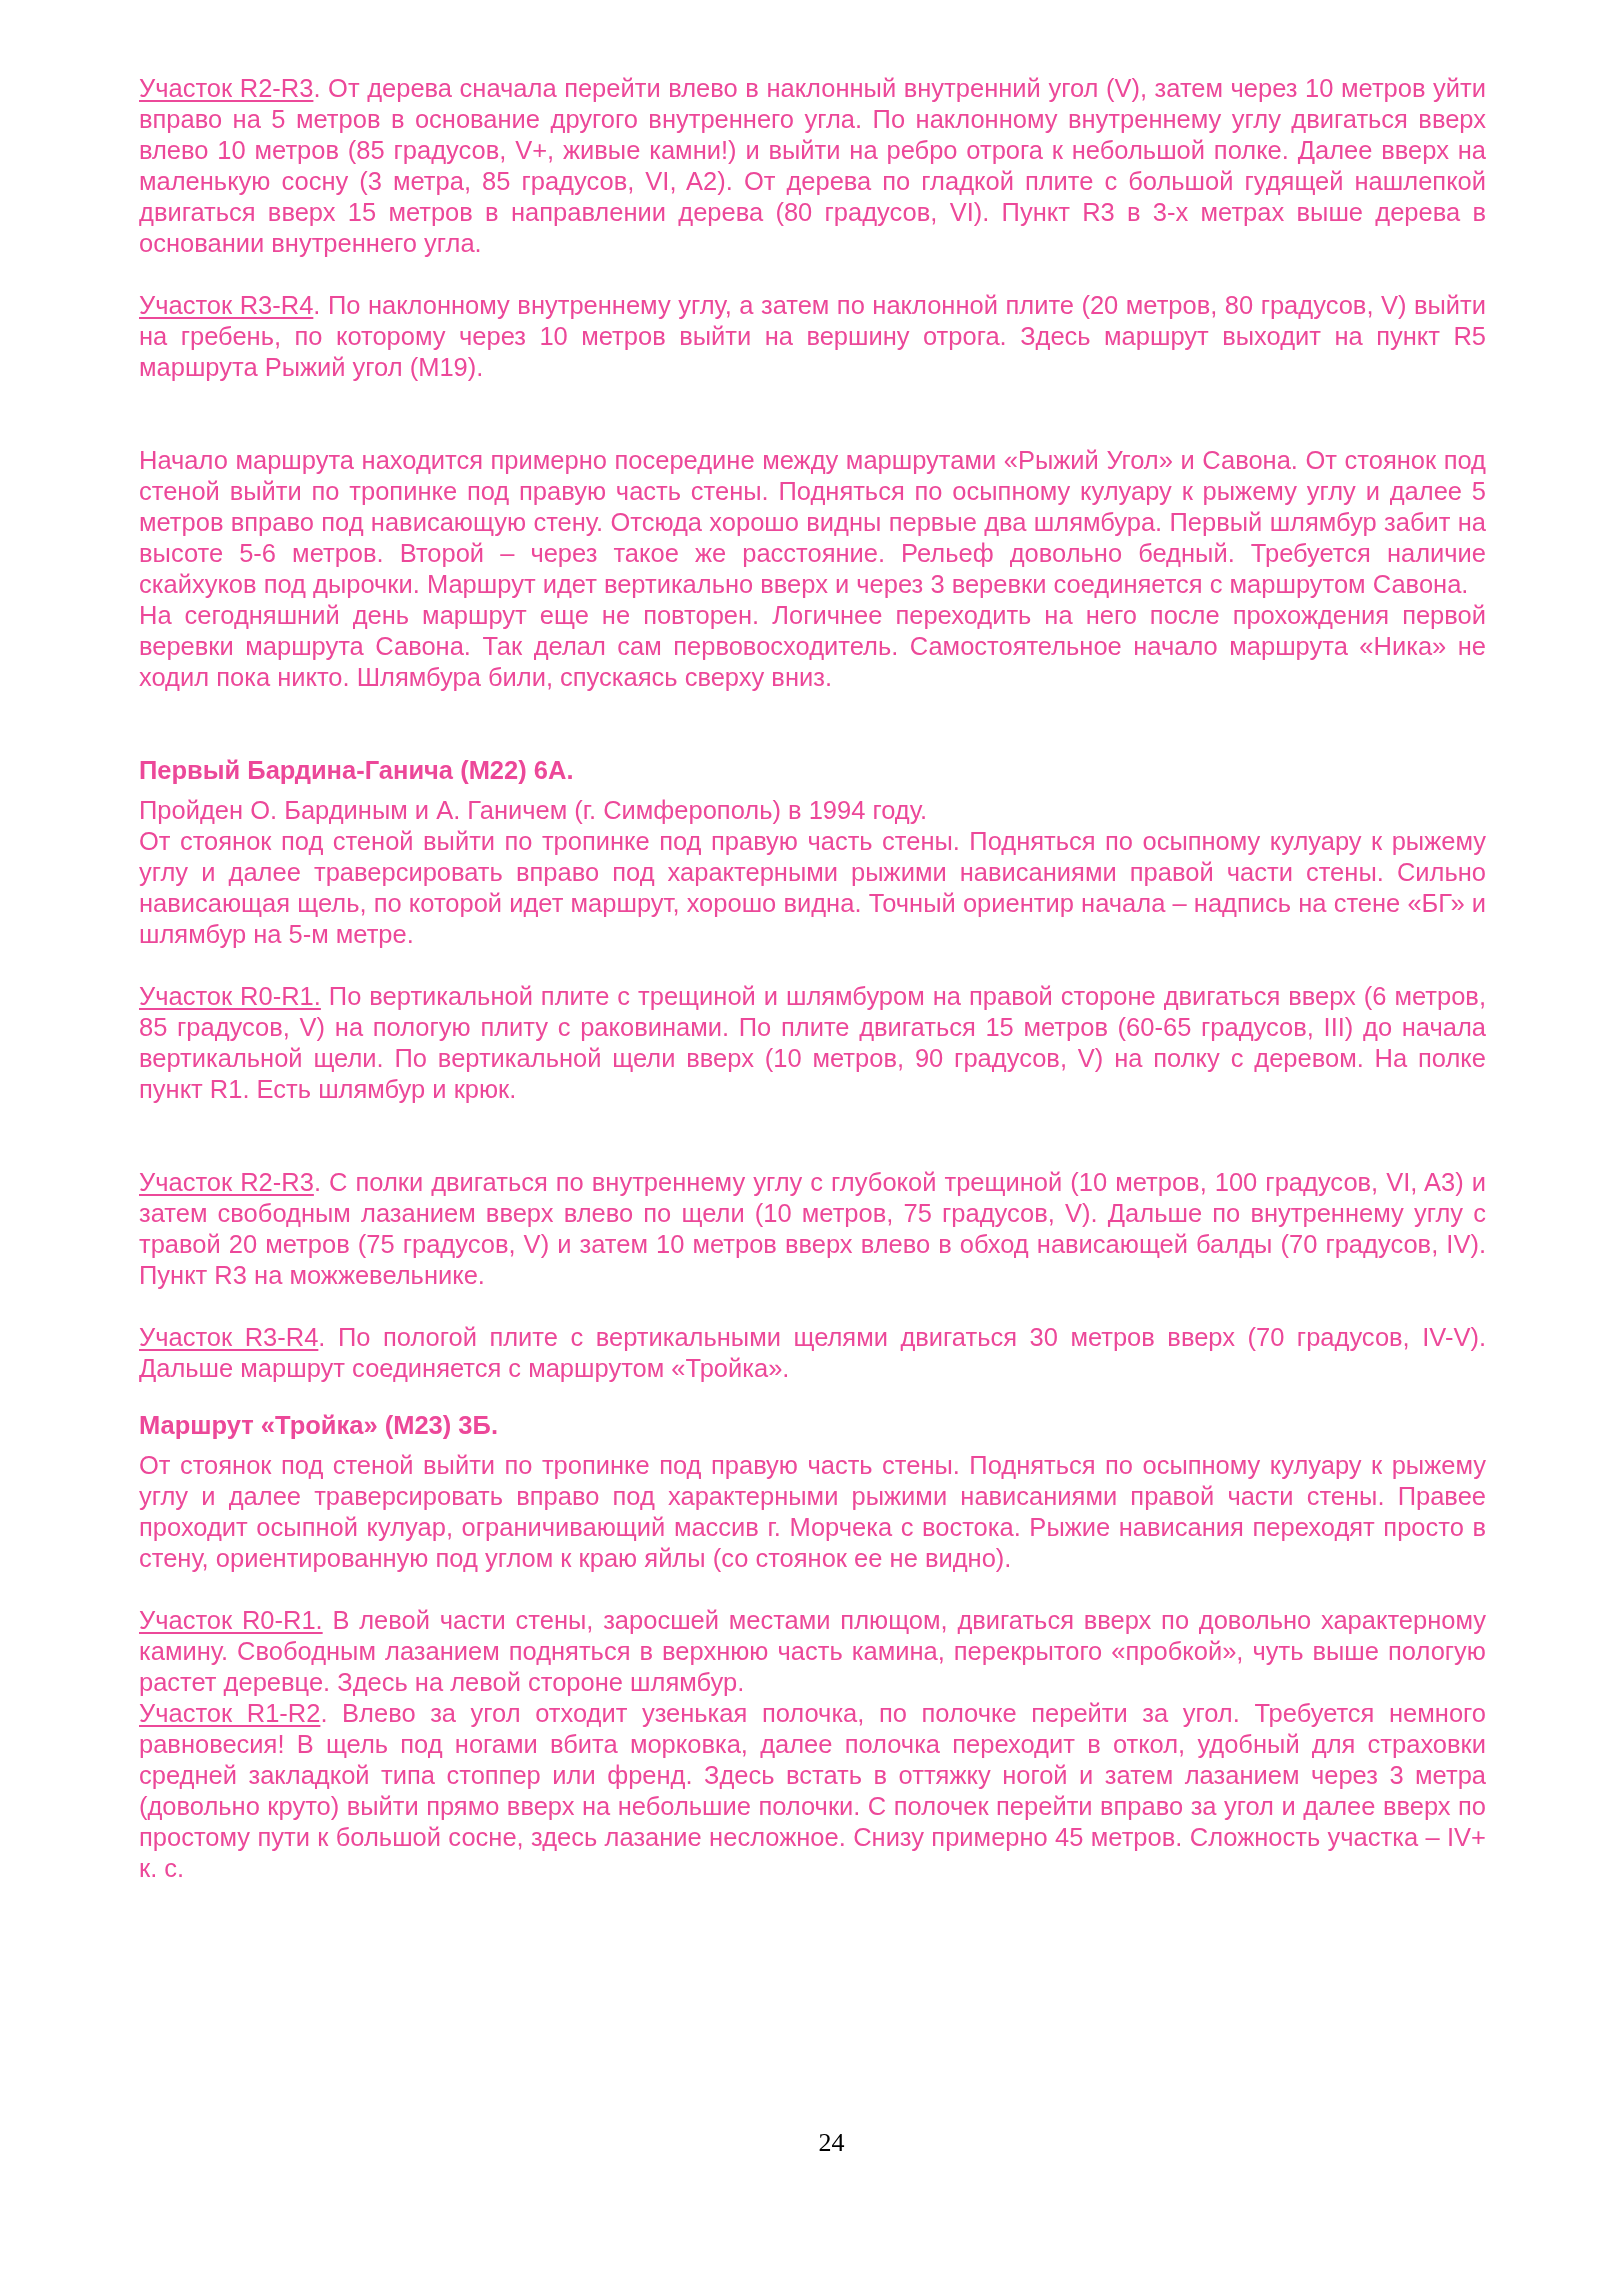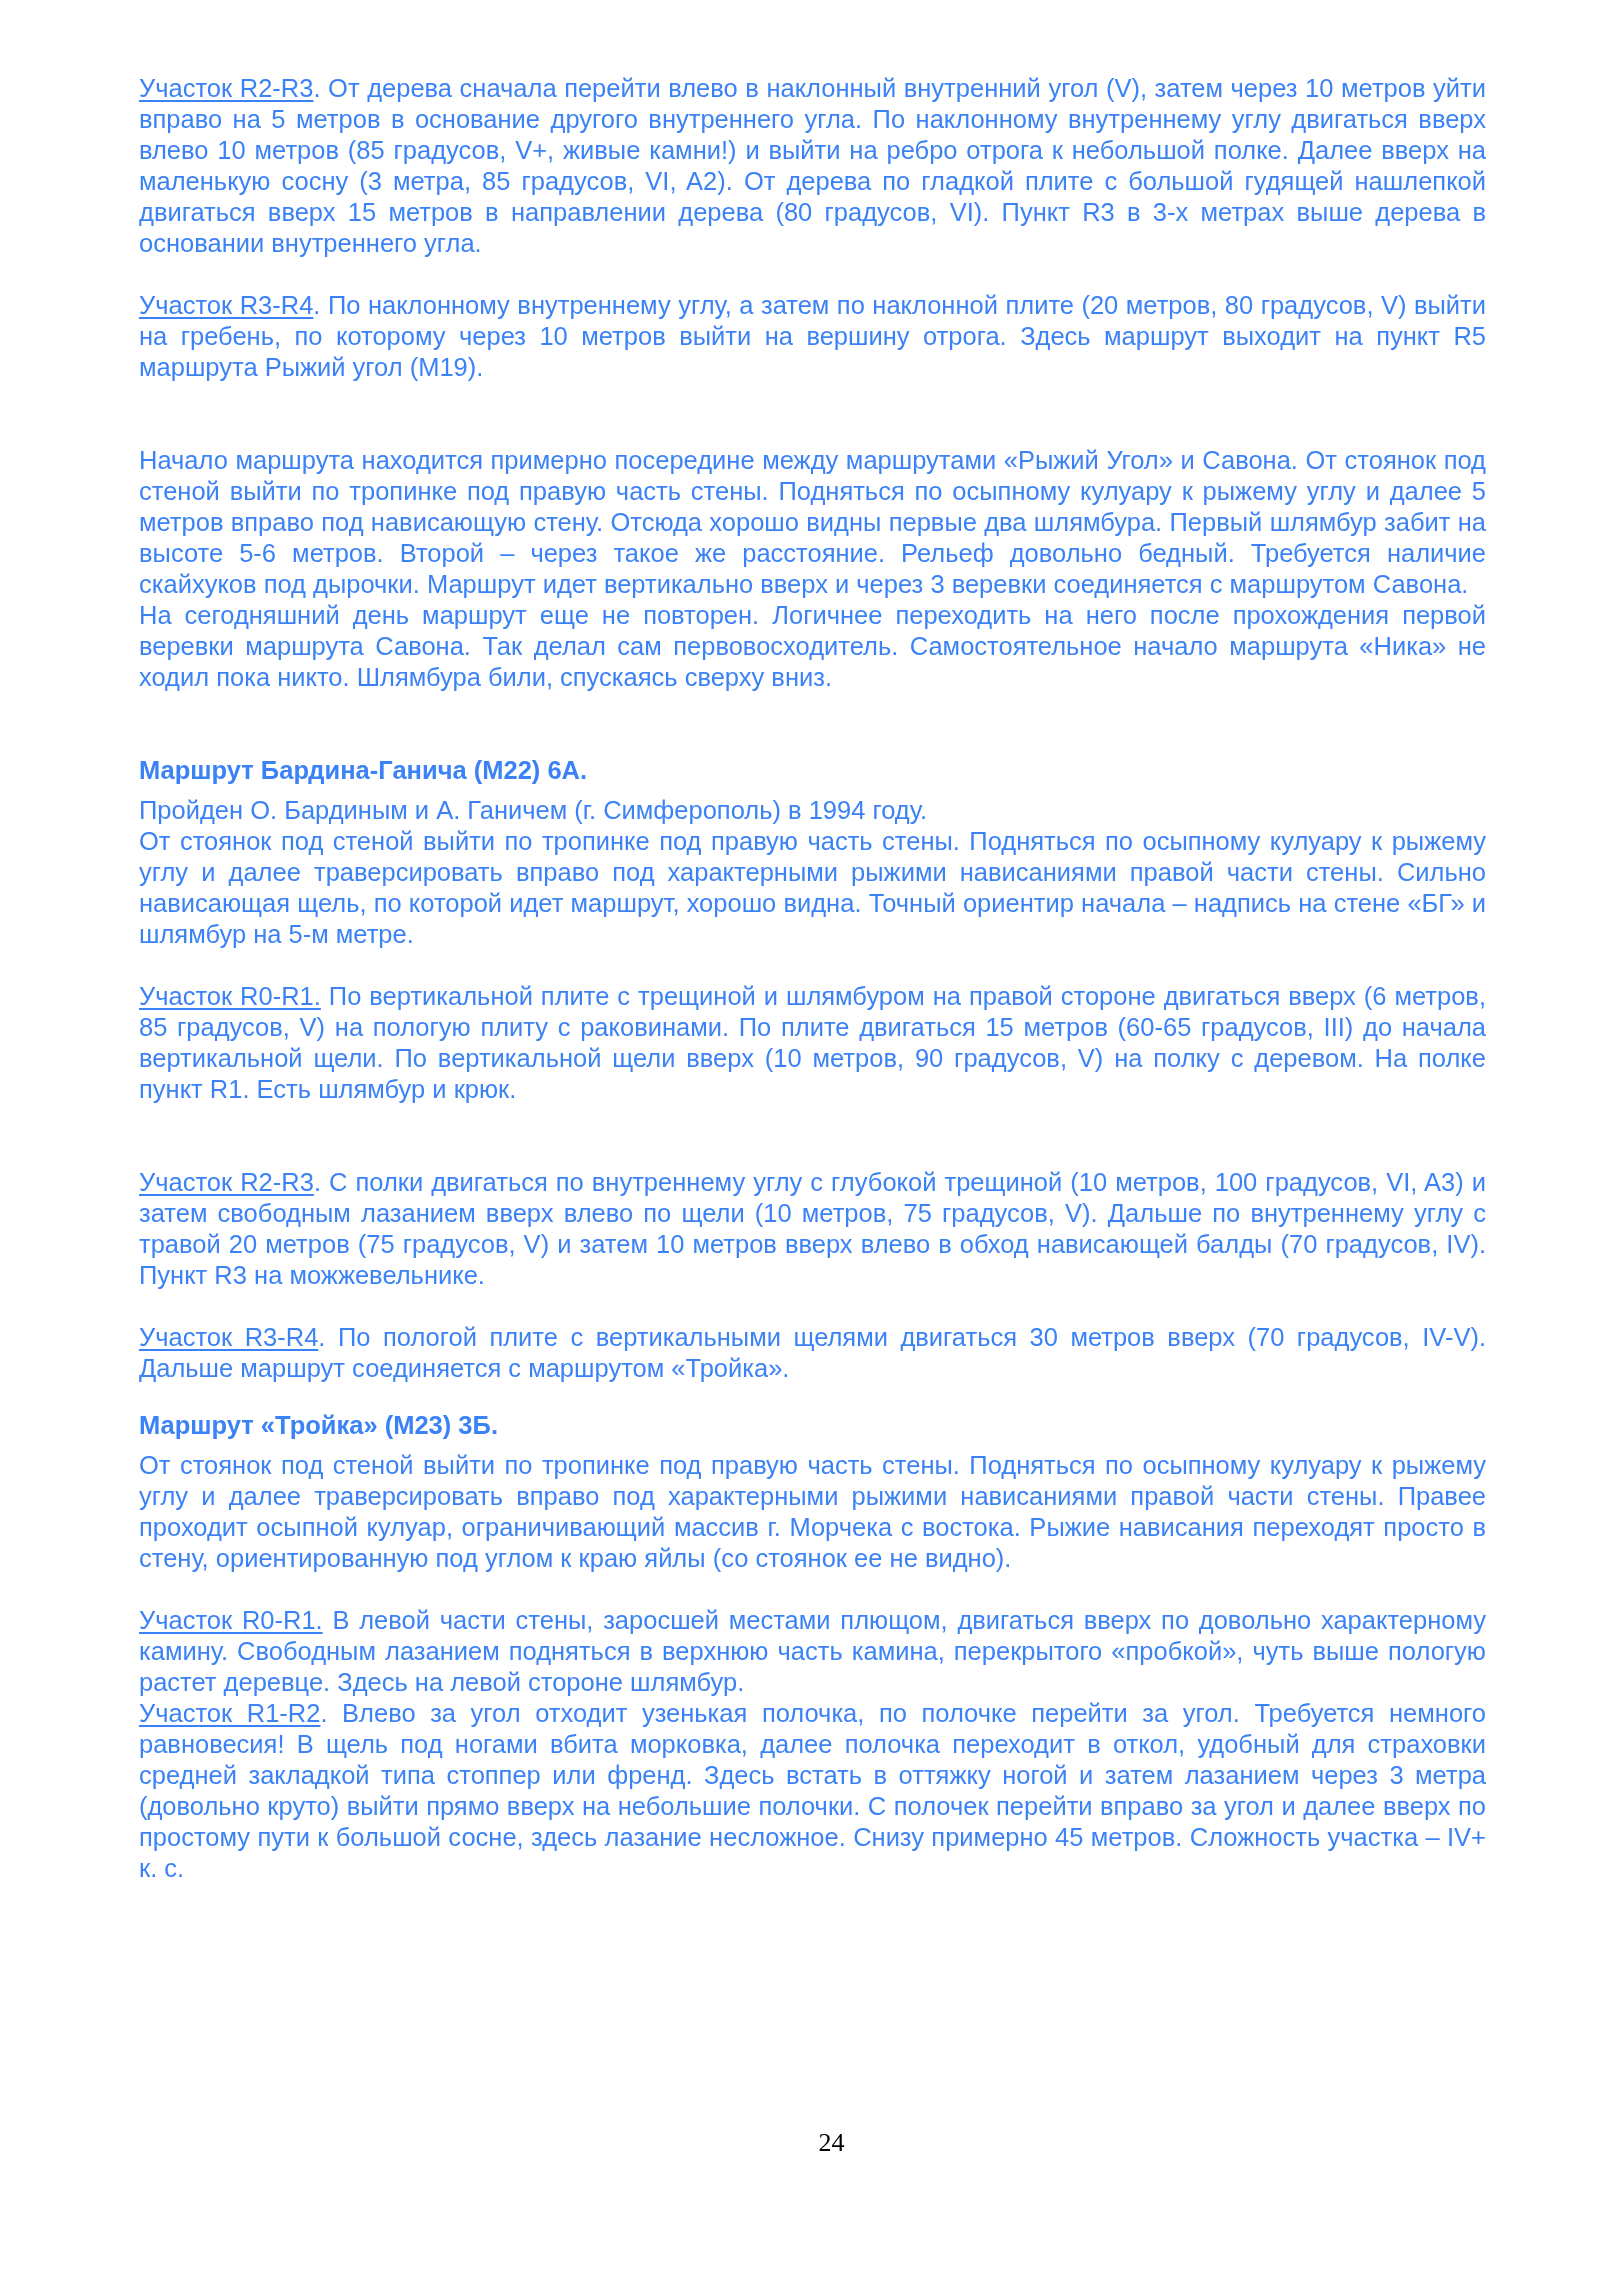--- a/index.html
+++ b/index.html
@@ -1,20 +1,20 @@
 <!DOCTYPE html>
 <html style="font-size:10.5px"><head>
 <meta charset="utf-8">
 <style>
   html, body { margin: 0; padding: 0; background: #ffffff; }
   body { width: 1623px; height: 2295px; position: relative; overflow: hidden; }
   .page {
     position: absolute; left: 139px; top: 73px; width: 1347px;
     font-family: "Liberation Sans", sans-serif;
-    font-size: 25.5px; line-height: 31px; color: #3b82f6;
+    font-size: 25.5px; line-height: 31px; color: #ec4899;
     text-align: justify;
   }
   .page p { margin: 0; }
   .section-label { text-decoration: underline; text-underline-offset: 3.3px; }
   .gap-s { height: 31px; }
   .gap-m { height: 62px; }
   .heading { font-weight: bold; margin: 0 0 9.2px 0 !important; }
   .last-line { text-align-last: left; }
   .page-number {
     position: absolute; left: 0; width: 1623px; top: 2128px;
@@ -28,21 +28,21 @@
 
   <p class="last-line"><span class="section-label">Участок R2-R3</span><span>. От дерева сначала перейти влево в наклонный внутренний угол (V), затем через 10 метров уйти вправо на 5 метров в основание другого внутреннего угла. По наклонному внутреннему углу двигаться вверх влево 10 метров (85 градусов, V+, живые камни!) и выйти на ребро отрога к небольшой полке. Далее вверх на маленькую сосну (3 метра, 85 градусов, VI, A2). От дерева по гладкой плите с большой гудящей нашлепкой двигаться вверх 15 метров в направлении дерева (80 градусов, VI). Пункт R3 в 3-х метрах выше дерева в основании внутреннего угла.</span></p>
   <div class="gap-s"></div>
   <p class="last-line"><span class="section-label">Участок R3-R4</span><span>. По наклонному внутреннему углу, а затем по наклонной плите (20 метров, 80 градусов, V) выйти на гребень, по которому через 10 метров выйти на вершину отрога. Здесь маршрут выходит на пункт R5 маршрута Рыжий угол (М19).</span></p>
   <div class="gap-m"></div>
 
   <p class="last-line">Начало маршрута находится примерно посередине между маршрутами «Рыжий Угол» и Савона. От стоянок под стеной выйти по тропинке под правую часть стены. Подняться по осыпному кулуару к рыжему углу и далее 5 метров вправо под нависающую стену. Отсюда хорошо видны первые два шлямбура. Первый шлямбур забит на высоте 5-6 метров. Второй – через такое же расстояние. Рельеф довольно бедный. Требуется наличие скайхуков под дырочки. Маршрут идет вертикально вверх и через 3 веревки соединяется с маршрутом Савона.</p>
   <p class="last-line">На сегодняшний день маршрут еще не повторен. Логичнее переходить на него после прохождения первой веревки маршрута Савона. Так делал сам первовосходитель. Самостоятельное начало маршрута «Ника» не ходил пока никто. Шлямбура били, спускаясь сверху вниз.</p>
   <div class="gap-m"></div>
 
-  <p class="heading">Маршрут Бардина-Ганича (М22) 6А.</p>
+  <p class="heading">Первый Бардина-Ганича (М22) 6А.</p>
   <p>Пройден О. Бардиным и А. Ганичем (г. Симферополь) в 1994 году.</p>
   <p class="last-line">От стоянок под стеной выйти по тропинке под правую часть стены. Подняться по осыпному кулуару к рыжему углу и далее траверсировать вправо под характерными рыжими нависаниями правой части стены. Сильно нависающая щель, по которой идет маршрут, хорошо видна. Точный ориентир начала – надпись на стене «БГ» и шлямбур на 5-м метре.</p>
   <div class="gap-s"></div>
   <p class="last-line"><span class="section-label">Участок R0-R1.</span><span> По вертикальной плите с трещиной и шлямбуром на правой стороне двигаться вверх (6 метров, 85 градусов, V) на пологую плиту с раковинами. По плите двигаться 15 метров (60-65 градусов, III) до начала вертикальной щели. По вертикальной щели вверх (10 метров, 90 градусов, V) на полку с деревом. На полке пункт R1. Есть шлямбур и крюк.</span></p>
   <div class="gap-s"></div>
   <div class="gap-s"></div>
   <p class="last-line"><span class="section-label">Участок R2-R3</span><span>. С полки двигаться по внутреннему углу с глубокой трещиной (10 метров, 100 градусов, VI, A3) и затем свободным лазанием вверх влево по щели (10 метров, 75 градусов, V). Дальше по внутреннему углу с травой 20 метров (75 градусов, V) и затем 10 метров вверх влево в обход нависающей балды (70 градусов, IV). Пункт R3 на можжевельнике.</span></p>
   <div class="gap-s"></div>
   <p class="last-line"><span class="section-label">Участок R3-R4</span><span>. По пологой плите с вертикальными щелями двигаться 30 метров вверх (70 градусов, IV-V). Дальше маршрут соединяется с маршрутом «Тройка».</span></p>
   <div class="gap-s" style="height:26px"></div>

